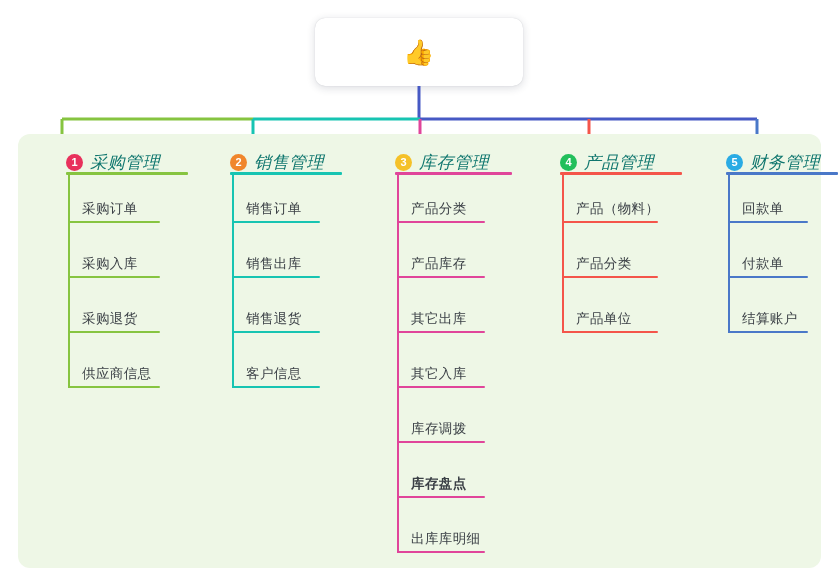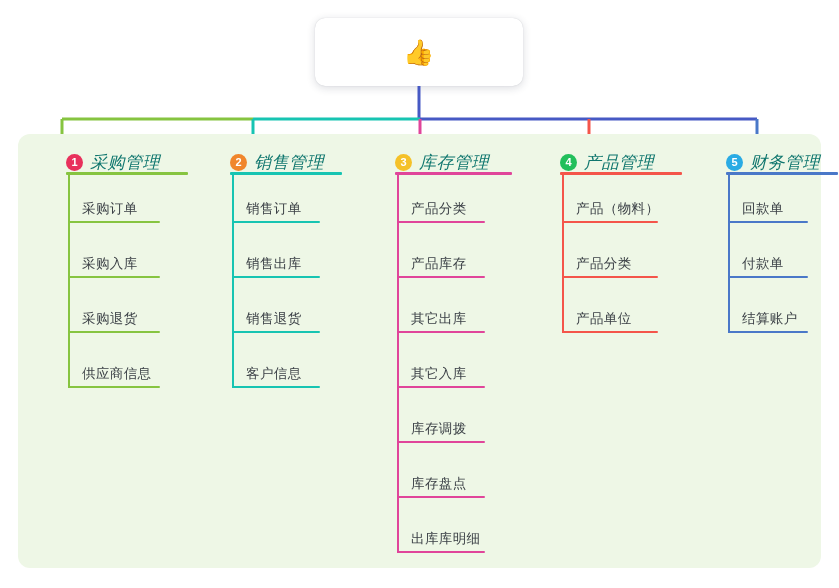--- a/index.html
+++ b/index.html
@@ -147,21 +147,21 @@
             <div class="leaf-rule" style="width: 88px; background: rgb(224, 69, 154);"></div>
           </div>
           <div class="leaf" style="left: 24px; top: 220px; width: 88px;">
             <span class="leaf-label">其它入库</span>
             <div class="leaf-rule" style="width: 88px; background: rgb(224, 69, 154);"></div>
           </div>
           <div class="leaf" style="left: 24px; top: 275px; width: 88px;">
             <span class="leaf-label">库存调拨</span>
             <div class="leaf-rule" style="width: 88px; background: rgb(224, 69, 154);"></div>
           </div>
-          <div class="leaf" style="left: 24px; top: 330px; width: 88px;">
+          <div class="leaf" style="left: 24px; top: 330px; width: 88px; font-weight: bold;">
             <span class="leaf-label">库存盘点</span>
             <div class="leaf-rule" style="width: 88px; background: rgb(224, 69, 154);"></div>
           </div>
           <div class="leaf" style="left: 24px; top: 385px; width: 88px;">
             <span class="leaf-label">出库库明细</span>
             <div class="leaf-rule" style="width: 88px; background: rgb(224, 69, 154);"></div>
           </div>
         </div>
         <div class="col" style="left: 520px;">
           <div class="col-head" style="top: 11px; position: absolute;">

